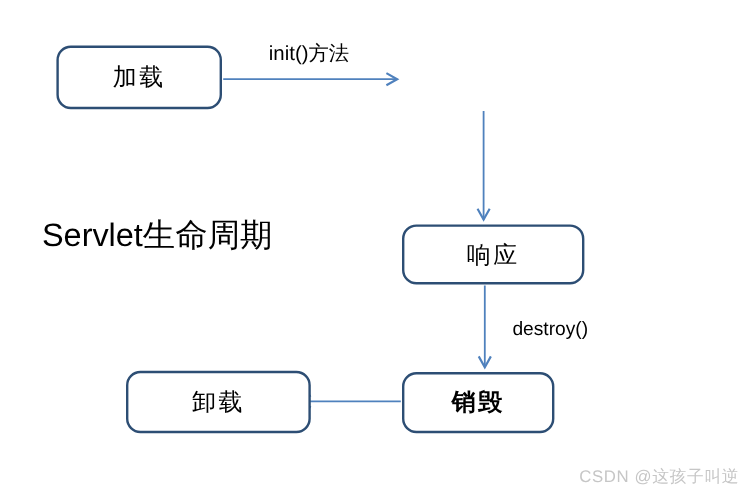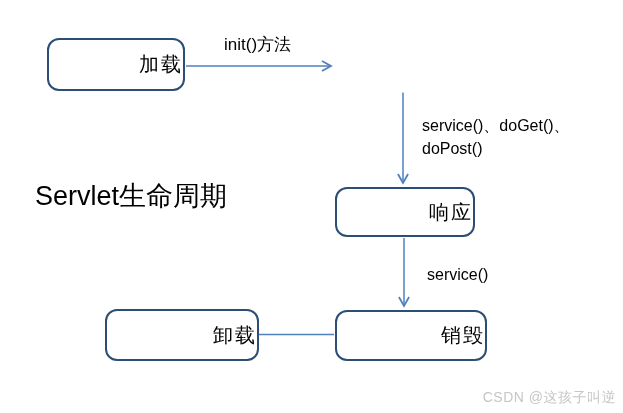--- a/index.html
+++ b/index.html
@@ -19,29 +19,29 @@
     font-family: "Liberation Sans", "DejaVu Sans", sans-serif;
     overflow: hidden;
   }
   .node {
     position: absolute;
     border: 2.5px solid var(--box-border);
     border-radius: 12px;
     background: var(--bg);
     display: flex;
     align-items: center;
-    justify-content: flex-end;
+    justify-content: center;
     font-size: 20px;
     color: var(--text);
     letter-spacing: 2px;
   }
   .node-load    { left: 47px;  top: 38px;  width: 138px; height: 53px; }
   .node-init    { left: 335px; top: 39px;  width: 140px; height: 53px; }
-  .node-respond { left: 335px; top: 187px; width: 140px; height: 50px; }
-  .node-destroy { left: 335px; top: 310px; width: 152px; height: 51px; }
+  .node-respond { left: 335px; top: 187px; width: 152px; height: 50px; }
+  .node-destroy { left: 335px; top: 310px; width: 127px; height: 51px; font-weight: bold; }
   .node-unload  { left: 105px; top: 309px; width: 154px; height: 52px; }
 
   .connector-layer {
     position: absolute;
     left: 0; top: 0;
     width: 623px; height: 413px;
     pointer-events: none;
   }
   .edge-line { stroke: var(--arrow); stroke-width: 1.5; fill: none; }
   .arrowhead-path { stroke: var(--arrow); stroke-width: 1.6; fill: none; }
@@ -98,20 +98,19 @@
     <span>响应</span>
   </div>
   <div class="node node-destroy">
     <span>销毁</span>
   </div>
   <div class="node node-unload">
     <span>卸载</span>
   </div>
 
   <div class="edge-label label-init">init()方法</div>
-  <div class="edge-label label-service">service()、doGet()、doPost()</div>
-  <div class="edge-label label-destroy">service()</div>
+  <div class="edge-label label-destroy">destroy()</div>
 
   <div class="diagram-title">Servlet生命周期</div>
 
   <div class="watermark">CSDN @这孩子叫逆</div>
 
 </div>
 
 </body></html>

